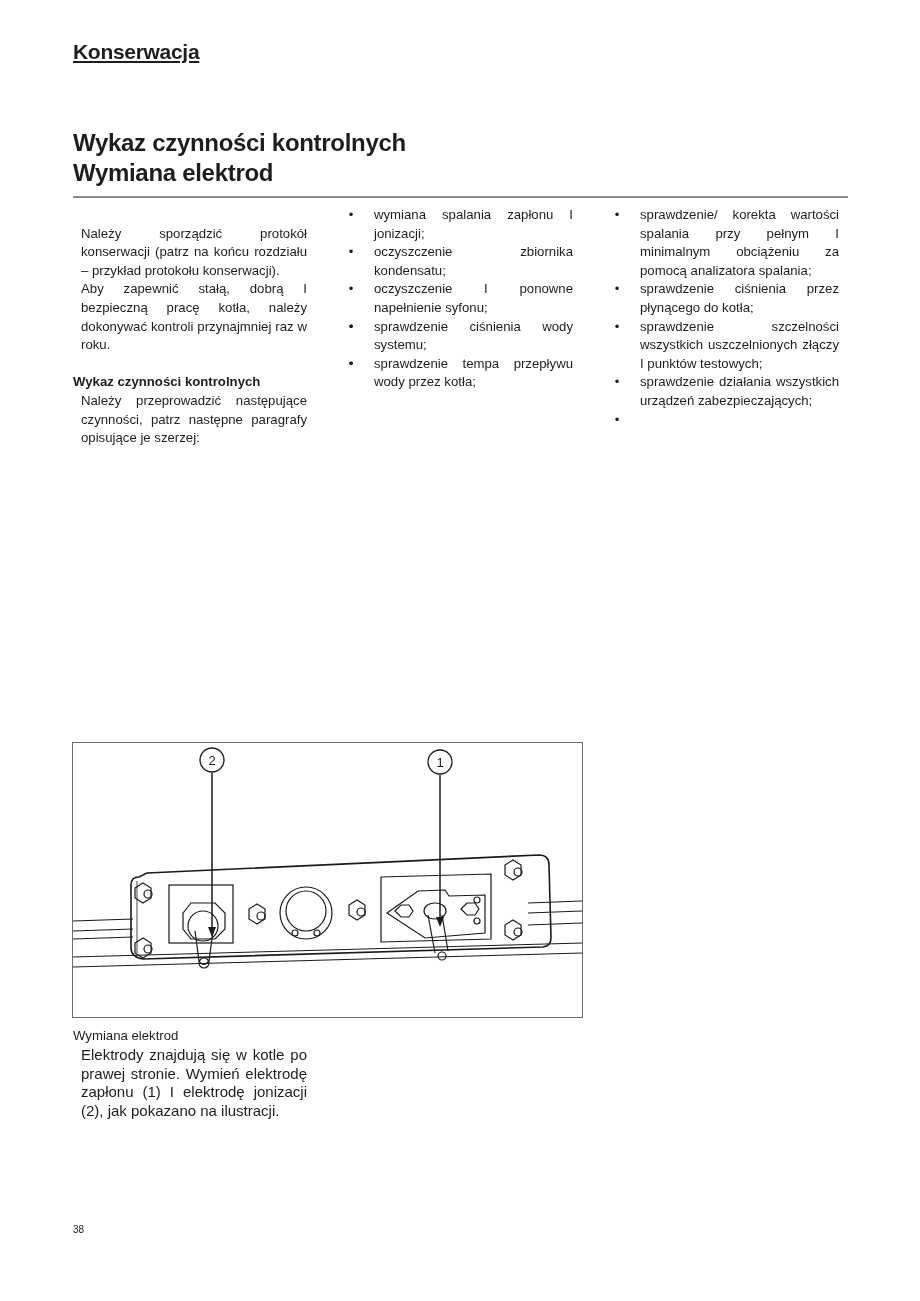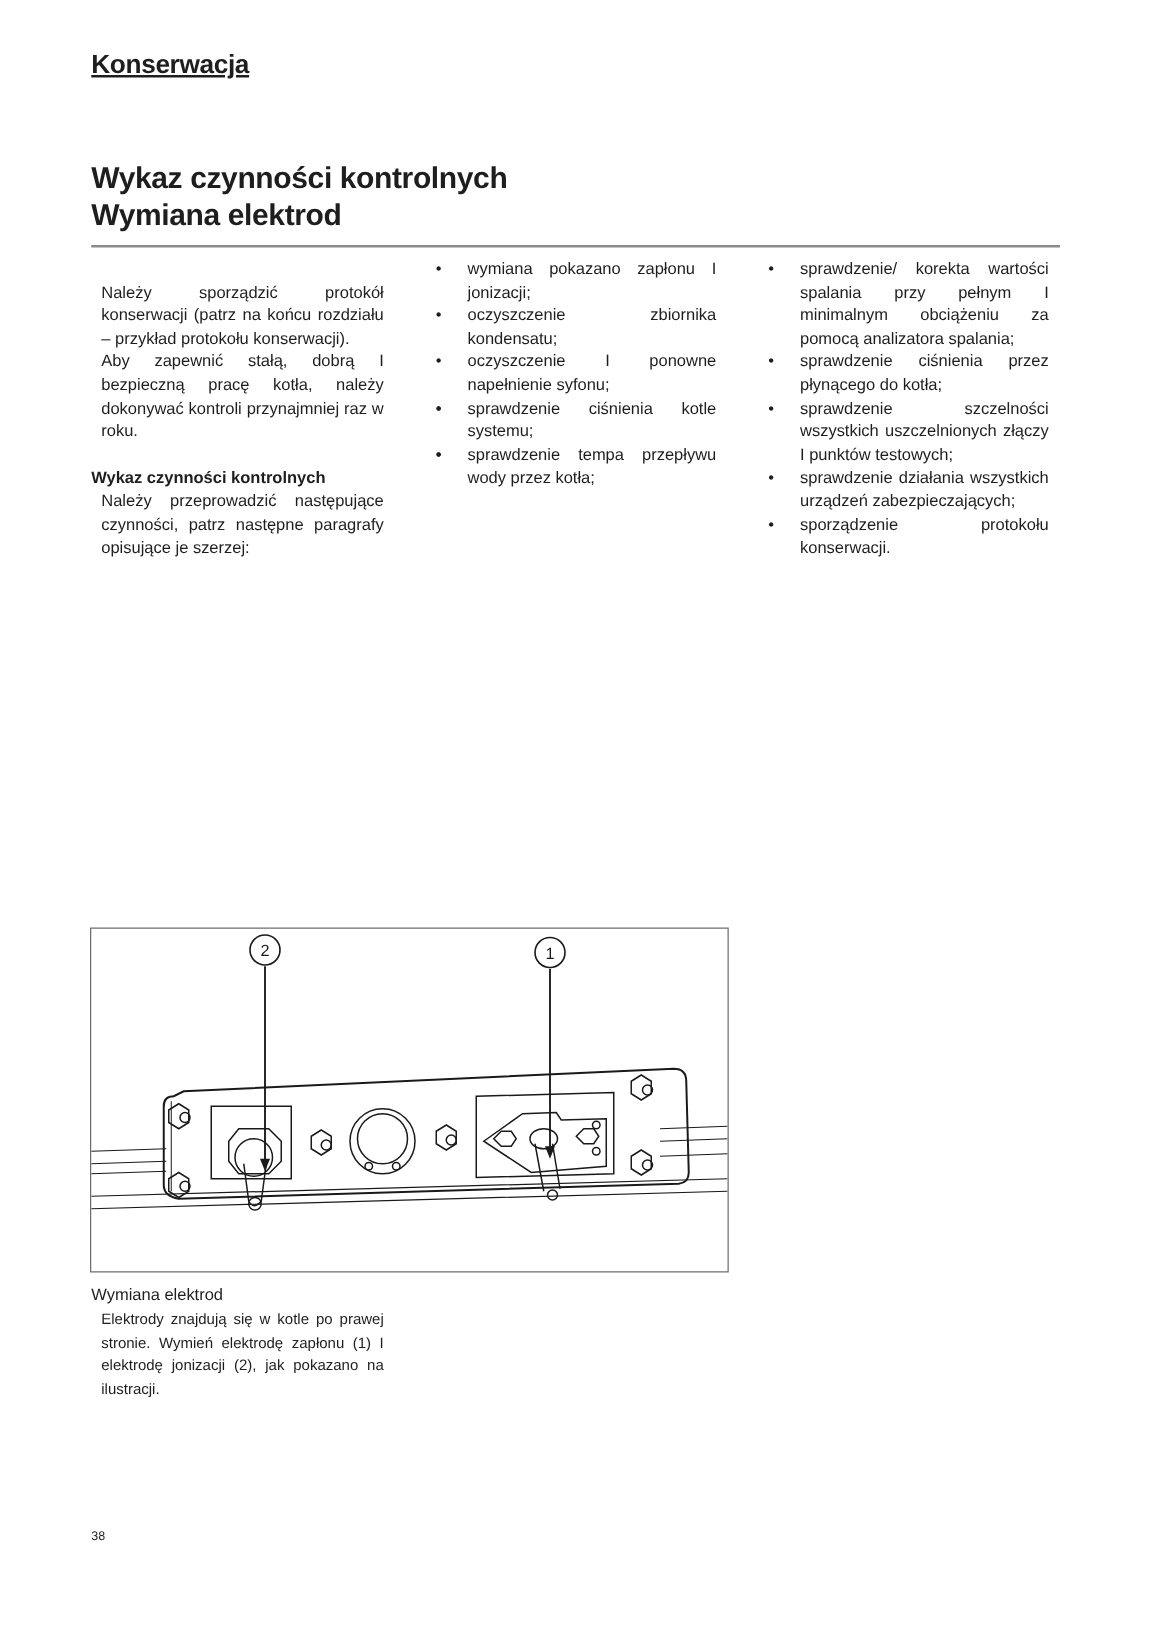--- a/index.html
+++ b/index.html
@@ -15,21 +15,21 @@
   .gap { height: 18.6px; }
   .subhead { margin-left: -8px; font-weight: bold; }
   ul.bullets { list-style: none; margin: 0; padding: 0; }
   ul.bullets li { position: relative; padding-left: 28px; text-align: justify; }
   ul.bullets li .dot { position: absolute; left: 0; top: 0; width: 10px; text-align: center; }
   .col2 { left: 346px; top: 206px; width: 227px; }
   .col3 { left: 612px; top: 206px; width: 227px; }
   .figure { left: 72px; top: 742px; width: 509px; height: 274px; border: 1px solid #6e6e6e; background: #fff; }
   .figure svg { display: block; }
   .caption-title { left: 73px; top: 1027px; font-size: 13.2px; line-height: 18.6px; }
-  .caption-body { left: 81px; top: 1046px; width: 226px; font-size: 12px; line-height: 18.6px; text-align: justify; }
+  .caption-body { left: 81px; top: 1046px; width: 226px; font-size: 15px; line-height: 18.6px; text-align: justify; }
   .page-number { left: 73px; top: 1224px; font-size: 10px; }
 </style>
 </head>
 <body>
 
 <div class="abs section-header">Konserwacja</div>
 
 <div class="abs page-title">
   <div>Wykaz czynności kontrolnych</div>
   <div>Wymiana elektrod</div>
@@ -41,37 +41,37 @@
   <div class="gap"></div>
   <p>Należy sporządzić protokół konserwacji (patrz na końcu rozdziału – przykład protokołu konserwacji).</p>
   <p>Aby zapewnić stałą, dobrą I bezpieczną pracę kotła, należy dokonywać kontroli przynajmniej raz w roku.</p>
   <div class="gap"></div>
   <div class="subhead">Wykaz czynności kontrolnych</div>
   <p>Należy przeprowadzić następujące czynności, patrz następne paragrafy opisujące je szerzej:</p>
 </div>
 
 <div class="abs col col2">
   <ul class="bullets">
-    <li><span class="dot">•</span><span>wymiana pokazano zapłonu I jonizacji;</span></li>
+    <li><span class="dot">•</span><span>wymiana spalania zapłonu I jonizacji;</span></li>
     <li><span class="dot">•</span><span>oczyszczenie zbiornika kondensatu;</span></li>
     <li><span class="dot">•</span><span>oczyszczenie I ponowne napełnienie syfonu;</span></li>
     <li><span class="dot">•</span></li>
-    <li><span class="dot">•</span><span>sprawdzenie ciśnienia kotle systemu;</span></li>
+    <li><span class="dot">•</span><span>sprawdzenie ciśnienia wody systemu;</span></li>
     <li><span class="dot">•</span></li>
     <li><span class="dot">•</span><span>sprawdzenie tempa przepływu wody przez kotła;</span></li>
   </ul>
 </div>
 
 <div class="abs col col3">
   <ul class="bullets">
     <li><span class="dot">•</span><span>sprawdzenie/ korekta wartości spalania przy pełnym I minimalnym obciążeniu za pomocą analizatora spalania;</span></li>
     <li><span class="dot">•</span><span>sprawdzenie ciśnienia przez płynącego do kotła;</span></li>
     <li><span class="dot">•</span><span>sprawdzenie szczelności wszystkich uszczelnionych złączy I punktów testowych;</span></li>
     <li><span class="dot">•</span><span>sprawdzenie działania wszystkich urządzeń zabezpieczających;</span></li>
-    <li><span class="dot">•</span><span>sporządzenie protokołu konserwacji.</span></li>
+    <li><span class="dot">•</span></li>
   </ul>
 </div>
 
 <div class="abs figure">
   <svg width="509" height="274" viewBox="0 0 509 274" xmlns="http://www.w3.org/2000/svg">
     <g fill="none" stroke="#1a1a1a" stroke-width="1.2">
 
       <path d="M0 178 L60 176 M0 188 L60 186 M0 196 L60 194 M0 214 L509 200 M0 224 L509 210 M455 160 L509 158 M455 170 L509 168 M455 182 L509 180" stroke-width="1"></path>
 
       <path d="M66 134 Q58 134 58 142 L58 205 Q58 214 70 216 L470 204 Q478 203 478 195 L476 122 Q476 112 466 112 L74 130 Z" stroke-width="1.6"></path>

